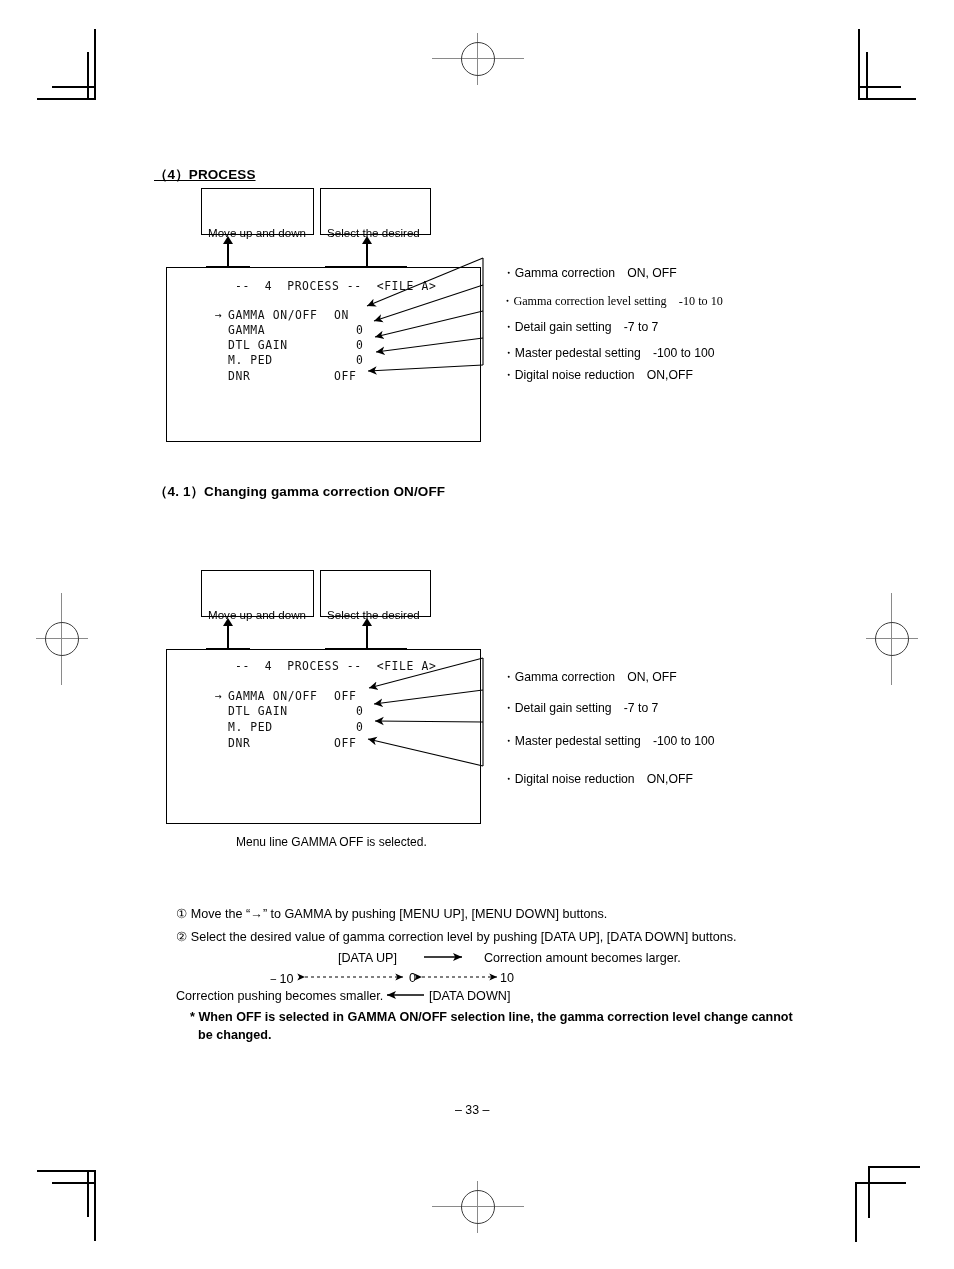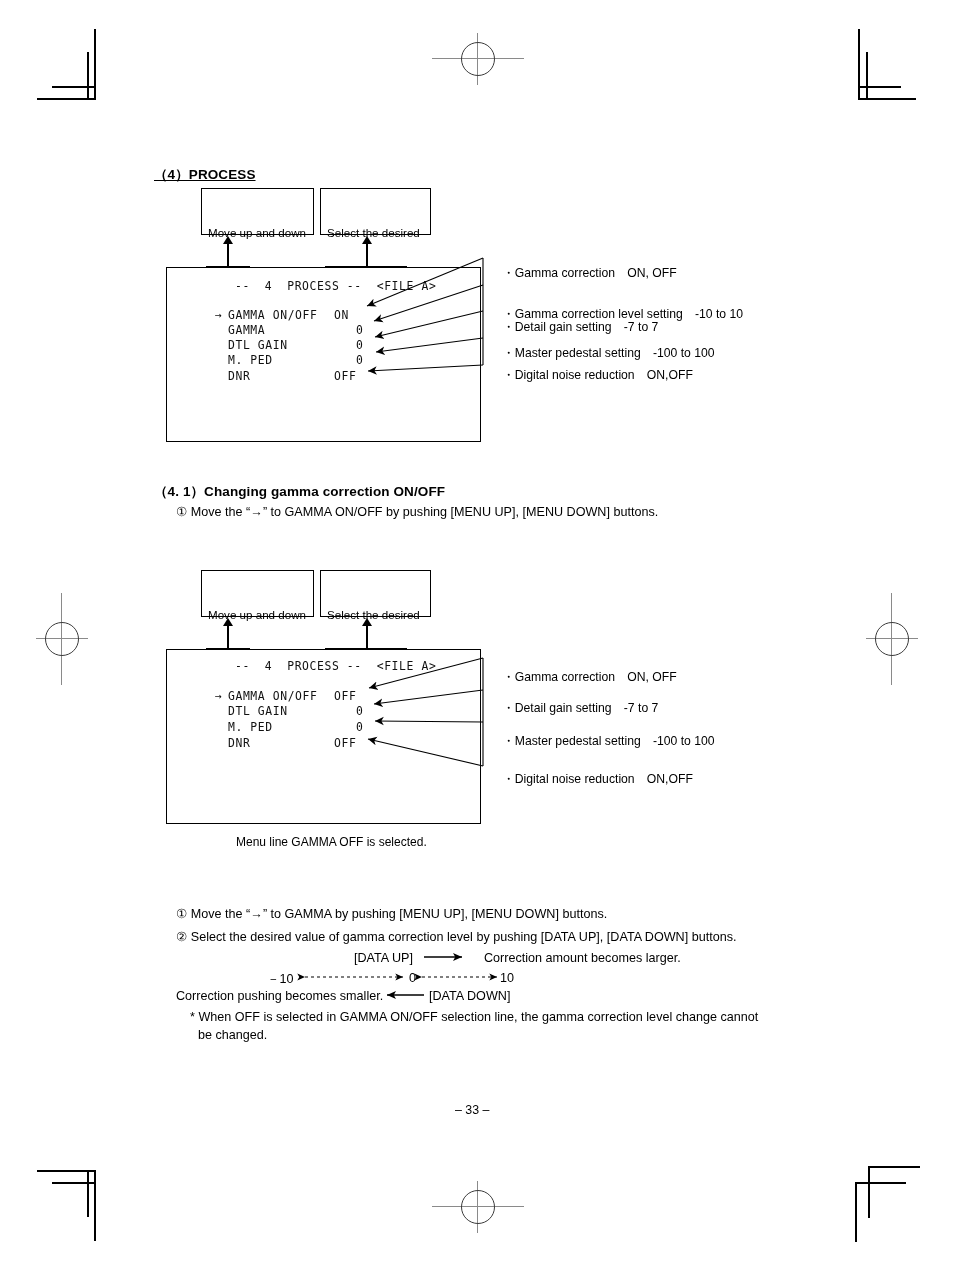--- a/index.html
+++ b/index.html
@@ -39,21 +39,21 @@
     letter-spacing: .1px;
     white-space: pre;
   }
   .sec-title.underline { text-decoration: underline; }
   .body-text {
     font-size: 12.6px;
     white-space: pre;
   }
   .body-bold {
     font-size: 12.6px;
-    font-weight: normal;
+    font-weight: bold;
     white-space: pre;
   }
   .caption {
     font-size: 12px;
     white-space: pre;
   }
 
   
   .note-box {
     position: absolute;
@@ -205,35 +205,34 @@
     <line x1="483" y1="258" x2="367" y2="306" stroke="#000" stroke-width="1.1" marker-end="url(#ah)"></line>
     <line x1="483" y1="285" x2="374" y2="321" stroke="#000" stroke-width="1.1" marker-end="url(#ah)"></line>
     <line x1="483" y1="311" x2="375" y2="337" stroke="#000" stroke-width="1.1" marker-end="url(#ah)"></line>
     <line x1="483" y1="338" x2="376" y2="352" stroke="#000" stroke-width="1.1" marker-end="url(#ah)"></line>
     <line x1="483" y1="365" x2="368" y2="371" stroke="#000" stroke-width="1.1" marker-end="url(#ah)"></line>
   </svg>
 
   <div class="label-right" style="left:489px; top:251px;">
     <span>・</span><span>Gamma correction　ON, OFF</span>
   </div>
-  <div class="label-right" style="left:489px; top:292px;">
+  <div class="label-right" style="left:489px; top:278px;font-family:Liberation Serif, serif;">
     <span>・</span><span>Gamma correction level setting　-10 to 10</span>
   </div>
   <div class="label-right" style="left:489px; top:305px;">
     <span>・</span><span>Detail gain setting　-7 to 7</span>
   </div>
   <div class="label-right" style="left:489px; top:331px;">
     <span>・</span><span>Master pedestal setting　-100 to 100</span>
   </div>
   <div class="label-right" style="left:489px; top:353px;">
     <span>・</span><span>Digital noise reduction　ON,OFF</span>
   </div>
 
   <div class="abs sec-title" style="left:154px; top:483px;">（4. 1）Changing gamma correction ON/OFF</div>
-  <div class="abs body-text" style="left:176px; top:504px;">① Move the “→” to GAMMA ON/OFF by pushing [MENU UP], [MENU DOWN] buttons.</div>
 
   <div class="note-box" style="left:201px; top:570px; width:113px; height:47px;">
     <div>Move up and down</div>
     <div>by pushing</div>
     <div>MENU UP,DOWN</div>
   </div>
   <div class="note-box" style="left:320px; top:570px; width:111px; height:47px;">
     <div>Select the desired</div>
     <div>value by pushing</div>
     <div>DATA UP,DOWN</div>
@@ -283,21 +282,21 @@
   </div>
   <div class="label-right" style="left:489px; top:757px;">
     <span>・</span><span>Digital noise reduction　ON,OFF</span>
   </div>
 
   <div class="abs caption" style="left:236px; top:835px;">Menu line GAMMA OFF is selected.</div>
 
   <div class="abs body-text" style="left:176px; top:906px;">① Move the “→” to GAMMA by pushing [MENU UP], [MENU DOWN] buttons.</div>
   <div class="abs body-text" style="left:176px; top:929px;">② Select the desired value of gamma correction level by pushing [DATA UP], [DATA DOWN] buttons.</div>
 
-  <div class="abs body-text" style="left:354px; top:951px;">[DATA UP]</div>
+  <div class="abs body-text" style="left:338px; top:951px;">[DATA UP]</div>
   <div class="abs body-text" style="left:484px; top:951px;">Correction amount becomes larger.</div>
 
   <div class="abs body-text" style="left:267px; top:971px;">－10</div>
   <div class="abs body-text" style="left:409px; top:971px;">0</div>
   <div class="abs body-text" style="left:500px; top:971px;">10</div>
 
   <div class="abs body-text" style="left:176px; top:989px;">Correction pushing becomes smaller.</div>
   <div class="abs body-text" style="left:429px; top:989px;">[DATA DOWN]</div>
 
   <svg class="arrow-svg" style="left:0px; top:0px;" width="954" height="1269">

